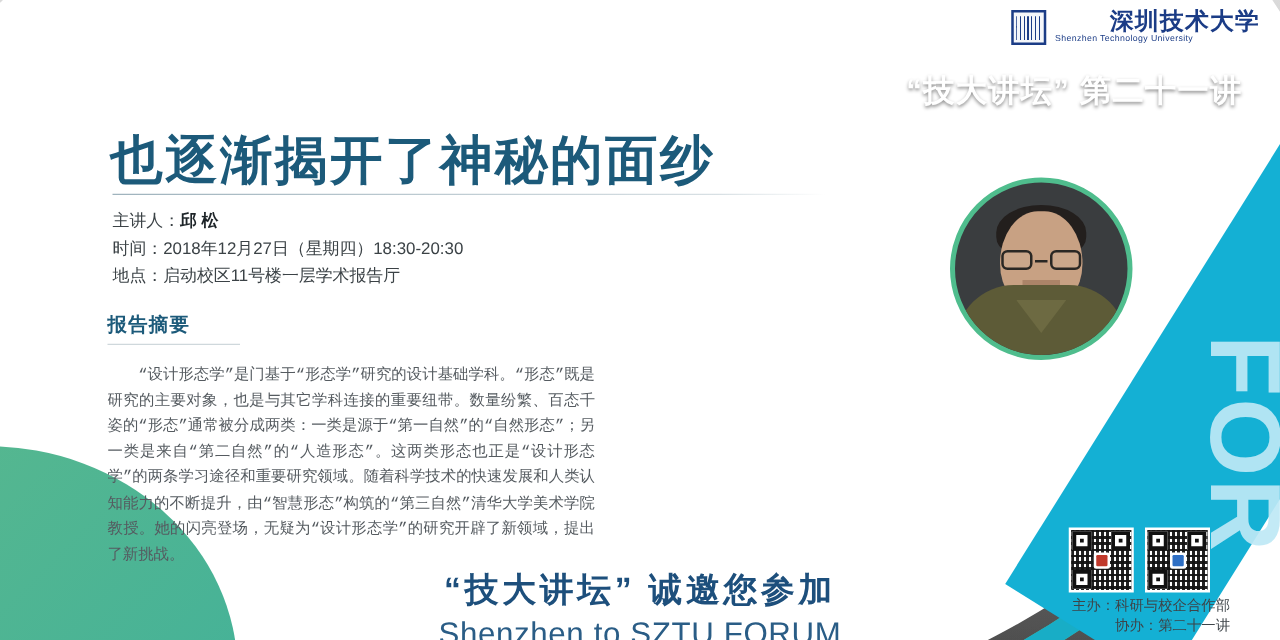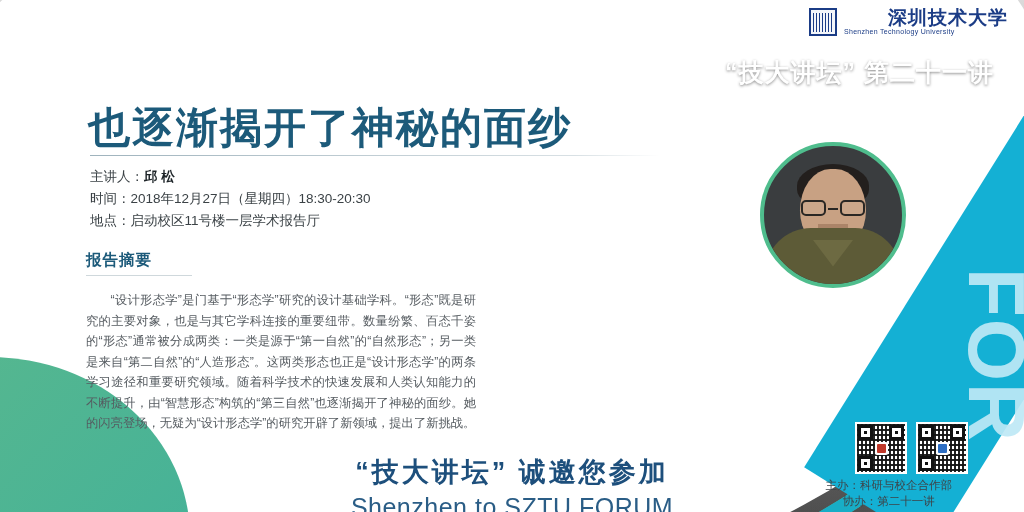--- a/index.html
+++ b/index.html
@@ -115,21 +115,21 @@
   }
   .title-rule{position:absolute;left:90px;top:155px;width:570px;height:1px;
     background:linear-gradient(to right,#9fb3bd,#d8e0e4 85%,transparent);}
 
   
   .meta{position:absolute;left:90px;top:166px;color:#3b4246;font-size:13.5px;line-height:22px;}
   .meta b{color:#1d2428;}
 
   
   .col{position:absolute;color:#4a5157;}
-  .col-left{left:86px;top:250px;width:390px;}
+  .col-left{left:86px;top:250px;width:390px;font-family:Liberation Mono, monospace;}
   .col-right{left:510px;top:250px;width:258px;}
   .sec-title{font-size:15.5px;font-weight:bold;color:#1c5a7a;letter-spacing:1px;margin:0 0 7px 0;
     display:inline-block;padding-right:40px;border-bottom:1px solid #cfd8dc;padding-bottom:4px;}
   .sec-body{font-size:12.3px;line-height:20.5px;text-align:justify;text-indent:2em;color:#555b60;margin-top:7px;}
 
   
   .portrait{
     position:absolute;left:760px;top:142px;width:146px;height:146px;border-radius:50%;
     border:4px solid #4fbd8d;box-sizing:border-box;overflow:hidden;
     background:#3a3d3f;
@@ -155,21 +155,21 @@
   .qr .noise{position:absolute;inset:2px;
     background-image:
       repeating-linear-gradient(to right,#111 0 2px,transparent 2px 4px),
       repeating-linear-gradient(to bottom,#111 0 2px,transparent 2px 5px);
     background-blend-mode:multiply;opacity:.92;}
   .qr .fm{position:absolute;width:15px;height:15px;border:3px solid #111;background:#fff;box-sizing:border-box;}
   .qr .fm i{position:absolute;inset:3px;background:#111;display:block;}
   .qr .fm.tl{left:3px;top:3px;} .qr .fm.tr{right:3px;top:3px;} .qr .fm.bl{left:3px;bottom:3px;}
   .qr .ctr{position:absolute;left:50%;top:50%;width:13px;height:13px;margin:-6.5px 0 0 -6.5px;background:#fff;border-radius:2px;}
   .qr .ctr b{position:absolute;inset:2px;border-radius:1px;display:block;}
-  .credits{position:absolute;right:72px;top:477px;font-size:11.5px;line-height:16px;color:#3d4449;text-align:center;}
+  .credits{position:absolute;right:40px;top:477px;font-size:11.5px;line-height:16px;color:#3d4449;text-align:right;}
 </style>
 </head>
 <body>
 
 <div id="poster">
 
   <div class="photo-bg">
     <div class="cloud" style="left:40px;top:6px;width:170px;height:46px;"></div>
     <div class="cloud" style="left:250px;top:-6px;width:210px;height:52px;"></div>
     <div class="cloud" style="left:520px;top:10px;width:190px;height:40px;"></div>
@@ -249,21 +249,21 @@
   <div class="meta">
     <div>
       <span>主讲人：</span><b>邱 松</b>
     </div>
     <div>时间：2018年12月27日（星期四）18:30-20:30</div>
     <div>地点：启动校区11号楼一层学术报告厅</div>
   </div>
 
   <div class="col col-left">
     <div class="sec-title">报告摘要</div>
-    <div class="sec-body">“设计形态学”是门基于“形态学”研究的设计基础学科。“形态”既是研究的主要对象，也是与其它学科连接的重要纽带。数量纷繁、百态千姿的“形态”通常被分成两类：一类是源于“第一自然”的“自然形态”；另一类是来自“第二自然”的“人造形态”。这两类形态也正是“设计形态学”的两条学习途径和重要研究领域。随着科学技术的快速发展和人类认知能力的不断提升，由“智慧形态”构筑的“第三自然”也逐渐揭开了神秘的面纱。她的闪亮登场，无疑为“设计形态学”的研究开辟了新领域，提出了新挑战。</div>
+    <div class="sec-body">“设计形态学”是门基于“形态学”研究的设计基础学科。“形态”既是研究的主要对象，也是与其它学科连接的重要纽带。数量纷繁、百态千姿的“形态”通常被分成两类：一类是源于“第一自然”的“自然形态”；另一类是来自“第二自然”的“人造形态”。这两类形态也正是“设计形态学”的两条学习途径和重要研究领域。随着科学技术的快速发展和人类认知能力的不断提升，由“智慧形态”构筑的“第三自然”清华大学美术学院教授。她的闪亮登场，无疑为“设计形态学”的研究开辟了新领域，提出了新挑战。</div>
   </div>
 
 
   <div class="portrait">
     <div class="pt-hair"></div>
     <div class="pt-head"></div>
     <div class="pt-glass"></div>
     <div class="pt-bridge"></div>
     <div class="pt-neck"></div>
     <div class="pt-body"></div>

